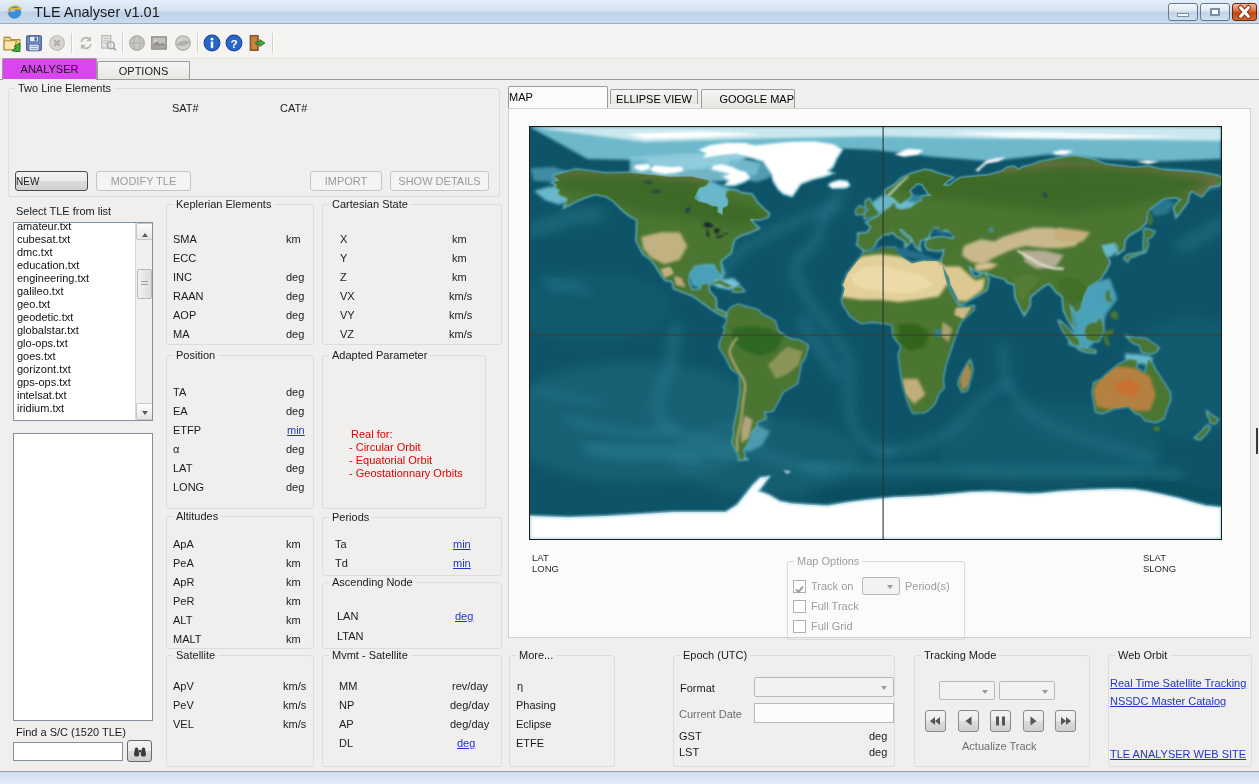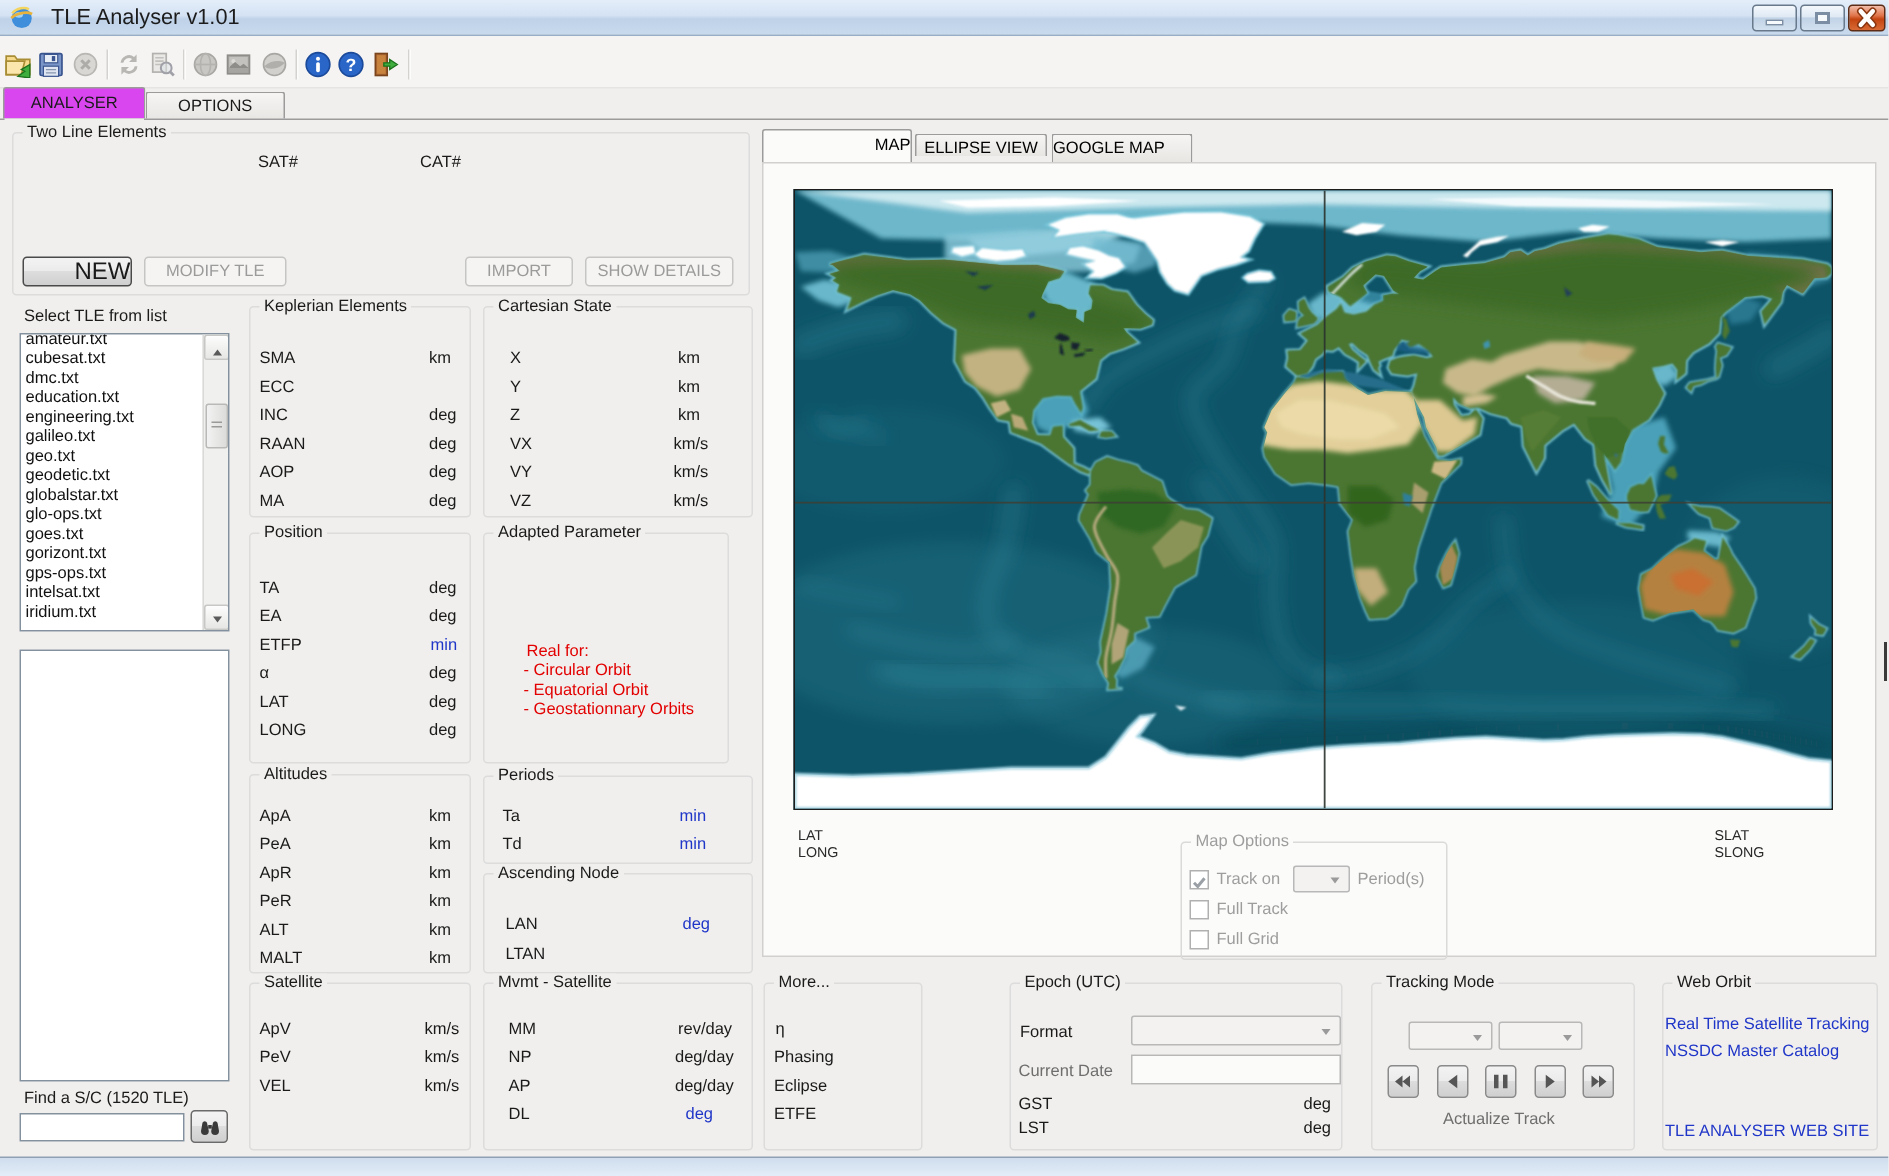--- a/index.html
+++ b/index.html
@@ -1,21 +1,21 @@
 <!DOCTYPE html>
 <html><head><meta charset="utf-8"><style>
 *{margin:0;padding:0;box-sizing:border-box}
 html,body{width:1259px;height:784px;overflow:hidden;font-family:"Liberation Sans",sans-serif;background:#f0efed;position:relative}
 .abs{position:absolute}
 .lbl{position:absolute;font-size:11px;color:#1a1a1a;white-space:nowrap}
 .unit{position:absolute;font-size:11px;color:#1a1a1a;white-space:nowrap}
 .gb{position:absolute;border:1px solid #dcdcdc;border-radius:3px}
 .gb>span{position:absolute;top:-7px;left:6px;background:#f0efed;padding:0 3px;font-size:11px;color:#1a1a1a;white-space:nowrap}
-.link{position:absolute;font-size:11px;color:#2036c8;white-space:nowrap}
-.btn{position:absolute;font-size:16px;text-align:right;color:#1a1a1a;background:linear-gradient(#f3f3f3,#ebebeb 50%,#dddddd 50%,#cfcfcf);border:1px solid #8e8f8f;border-radius:3px}
+.link{position:absolute;font-size:11px;color:#2036c8;text-decoration:underline;white-space:nowrap}
+.btn{position:absolute;font-size:10px;text-align:left;color:#1a1a1a;background:linear-gradient(#f3f3f3,#ebebeb 50%,#dddddd 50%,#cfcfcf);border:1px solid #8e8f8f;border-radius:3px}
 .btnd{position:absolute;font-size:11px;text-align:center;color:#9b9b9b;background:#f5f4f2;border:1px solid #c5c5c3;border-radius:3px}
 .inp{position:absolute;background:#fff;border:1px solid #a9a9a9}
 .cmb{position:absolute;background:#f3f2f1;border:1px solid #b8b8b8;border-radius:2px}
 .cmb:after{content:"";position:absolute;right:6px;top:50%;margin-top:-1px;border:3px solid transparent;border-top:4px solid #9a9a9a}
 .cb{position:absolute;width:13px;height:13px;background:#fff;border:1px solid #b0b0b0}
 </style></head>
 <body>
 
 <div class="abs" style="left:0;top:0;width:1259px;height:24px;background:linear-gradient(#e4eefa,#d4e2f3 45%,#bfd2e8 55%,#c9daee);border-bottom:1px solid #98aec8">
  <svg class="abs" style="left:6px;top:3px" width="17" height="17" viewBox="0 0 16 16">
@@ -304,22 +304,22 @@
 <span class="lbl" style="left:962px;top:740px;color:#6e6e6e">Actualize Track</span>
 <div class="gb" style="left:1108px;top:655px;width:144px;height:112px">
     <span>Web Orbit</span>
   </div>
 <span class="link" style="left:1110px;top:677px">Real Time Satellite Tracking</span>
 <span class="link" style="left:1110px;top:695px">NSSDC Master Catalog</span>
 <span class="link" style="left:1110px;top:748px">TLE ANALYSER WEB SITE</span>
 
 <div class="abs" style="left:508px;top:108px;width:743px;height:530px;background:#fbfbfa;border:1px solid #d2d0ce"></div>
 <div class="abs" style="left:610px;top:89px;width:88px;height:15px;background:linear-gradient(#f6f5f4,#e8e6e3);border:1px solid #9b9b9b;border-bottom:none;border-radius:2px 2px 0 0;font-size:11px;text-align:center;line-height:18px">ELLIPSE VIEW</div>
-<div class="abs" style="left:701px;top:89px;width:94px;height:19px;background:linear-gradient(#f6f5f4,#e8e6e3);border:1px solid #9b9b9b;border-bottom:none;border-radius:2px 2px 0 0;font-size:11px;text-align:left;line-height:18px">GOOGLE MAP</div>
-<div class="abs" style="left:508px;top:86px;width:100px;height:22px;background:#fbfbfa;border:1px solid #9b9b9b;border-bottom:none;border-radius:2px 2px 0 0;font-size:11px;text-align:right;line-height:20px">MAP</div>
+<div class="abs" style="left:701px;top:89px;width:94px;height:19px;background:linear-gradient(#f6f5f4,#e8e6e3);border:1px solid #9b9b9b;border-bottom:none;border-radius:2px 2px 0 0;font-size:11px;text-align:right;line-height:18px">GOOGLE MAP</div>
+<div class="abs" style="left:508px;top:86px;width:100px;height:22px;background:#fbfbfa;border:1px solid #9b9b9b;border-bottom:none;border-radius:2px 2px 0 0;font-size:11px;text-align:left;line-height:20px">MAP</div>
 <div class="abs" style="left:529px;top:126px;width:693px;height:414px;border:1px solid #1c1c1c;background:#0e5468"><svg width="691" height="412" viewBox="0 0 691 412" shape-rendering="auto">
 <defs>
 <filter id="mb1" x="-40%" y="-40%" width="180%" height="180%">
           <feGaussianBlur stdDeviation="1.8"></feGaussianBlur>
         </filter>
 <filter id="mb2" x="-60%" y="-60%" width="220%" height="220%">
           <feGaussianBlur stdDeviation="5.5"></feGaussianBlur>
         </filter>
 <filter id="mb3" x="-40%" y="-40%" width="180%" height="180%">
           <feGaussianBlur stdDeviation="0.8"></feGaussianBlur>

